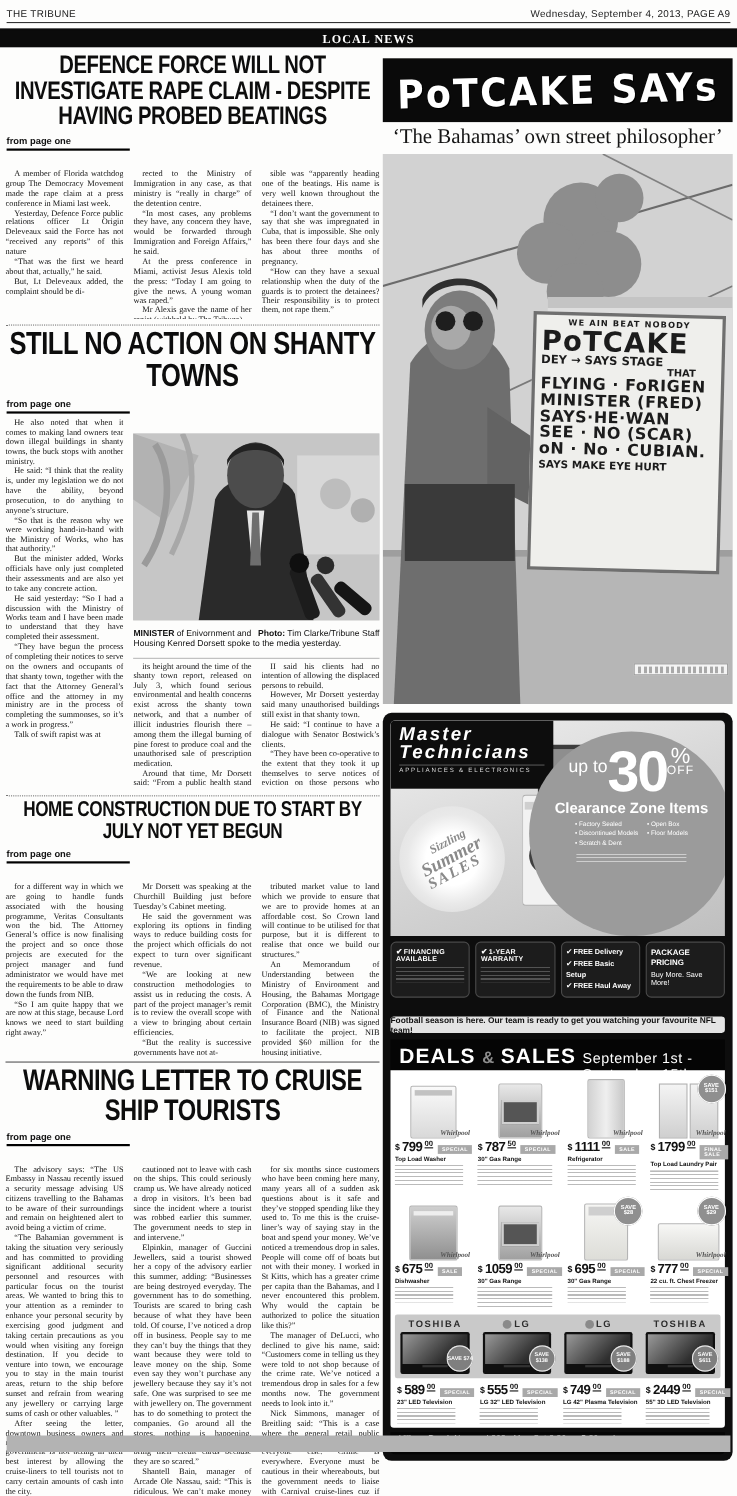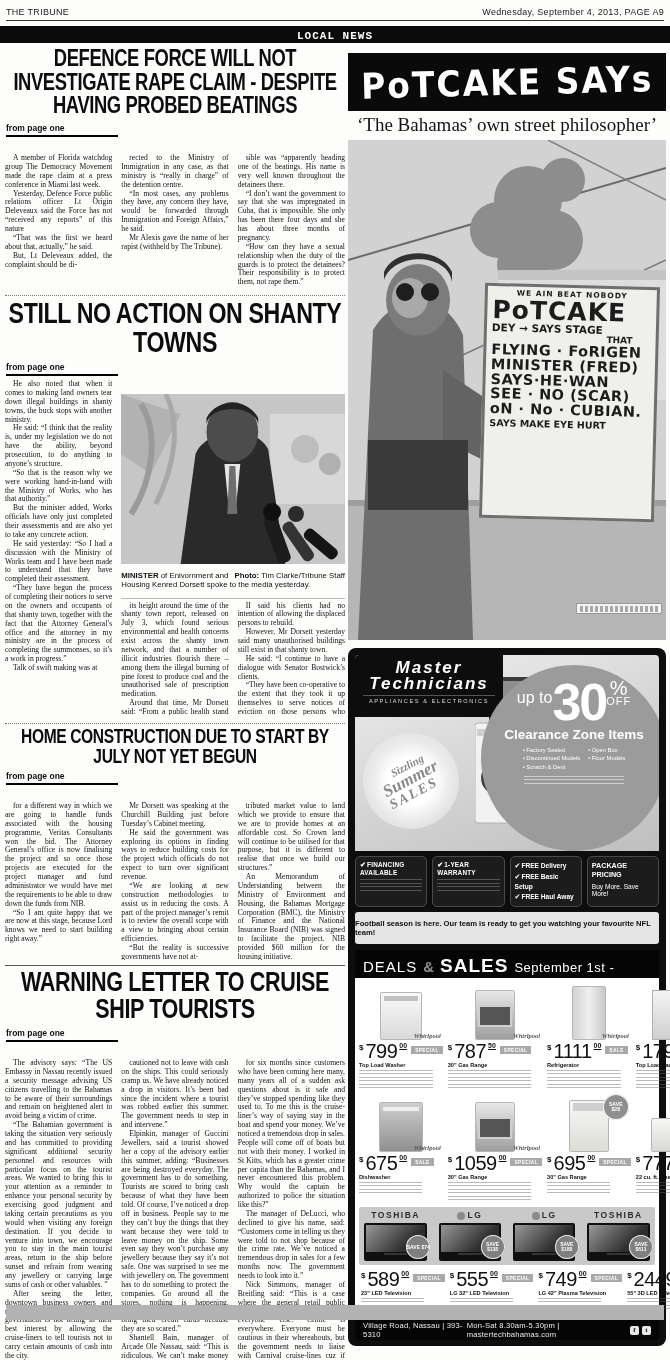--- a/index.html
+++ b/index.html
@@ -10,21 +10,21 @@
     font-family:"Liberation Serif", serif;
   }
   
   .masthead { position:absolute; top:3px; left:6px; right:6px; height:18px;
     display:flex; justify-content:space-between; align-items:center;
     font-family:"Liberation Sans", sans-serif; font-size:9px; color:#222; letter-spacing:.3px;
     border-bottom:1px solid #333; }
   .localnews-band { position:absolute; top:26px; left:0; right:0; height:17px;
     background:#0b0b0b; display:flex; align-items:center; justify-content:center;
     border-top:2px solid #0b0b0b; }
-  .localnews-band span { color:#fff; font-family:Liberation Mono, monospace;
+  .localnews-band span { color:#fff; font-family:Liberation Serif, serif;
     font-weight:bold; font-size:11px; letter-spacing:1px;text-align:right; }
   
   .left-region { position:absolute; left:5px; top:47px; width:340px; }
   .headline { font-family:"Liberation Sans", sans-serif; font-weight:700;
     width:125%; transform:scaleX(0.8); transform-origin:0 50%;
     text-align:center; letter-spacing:-0.5px; color:#0d0d0d; }
   .h-a1 { font-size:23px; line-height:1.03; }
   .h-a2 { font-size:29px; line-height:1; margin-top:2px; }
   .h-a3 { font-size:19.5px; line-height:1; }
   .h-a4 { font-size:27px; line-height:1; margin-top:3px; }
@@ -65,21 +65,21 @@
   .sg9 { font-size:9.5px; margin-top:2px; }
   .photo-tag { position:absolute; right:4px; bottom:26px; width:86px; height:11px;
     background:#f4f4f4; border:1px solid #999; }
   .photo-tag i { display:block; margin:2px 3px; height:6px;
     background:repeating-linear-gradient(90deg,#888 0 3px, transparent 3px 5px); opacity:.7; }
   
   .ad { margin-top:8px; background:#0d0d0d; border-radius:8px; padding:7px 7px 6px 7px; }
   .ad-hero { position:relative; height:196px; border-radius:4px 4px 0 0; overflow:hidden;
     background:linear-gradient(160deg,#f0f0f0 0%, #d8d8d8 45%, #bfbfbf 100%); }
   .mt-logo { position:absolute; left:0; top:0; width:148px; height:62px; background:#0d0d0d;
-    padding:5px 8px 0 8px;text-align:center; }
+    padding:5px 8px 0 8px; }
   .mt-logo .l1, .mt-logo .l2 { color:#fff; font-family:"Liberation Sans", sans-serif;
     font-weight:700; font-style:italic; font-size:17px; line-height:.95; letter-spacing:2px; }
   .mt-logo .l3 { margin-top:3px; color:#ddd; font-family:"Liberation Sans", sans-serif;
     font-size:5.6px; letter-spacing:1.6px; border-top:1px solid #555; padding-top:2px; }
   .starburst { position:absolute; left:8px; top:78px; width:96px; height:96px; border-radius:50%;
     background:radial-gradient(#ffffff 35%, #e9e9e9 60%, rgba(233,233,233,0)); display:flex; align-items:center; justify-content:center; }
   .starburst div { transform:rotate(-14deg); text-align:center; color:#8a8a8a;
     font-family:"Liberation Serif", serif; font-style:italic; font-weight:bold; }
   .starburst .z1 { font-size:11px; }
   .starburst .z2 { font-size:17px; line-height:.9; }
@@ -102,26 +102,26 @@
   .feat { flex:1; background:#1c1c1c; border:1px solid #4a4a4a; border-radius:5px;
     padding:4px 4px; color:#fff; font-family:"Liberation Sans", sans-serif; min-height:46px; }
   .feat .ft { font-size:6.4px; font-weight:700; letter-spacing:.2px; }
   .feat .check { color:#fff; font-size:7px; margin-right:1px; }
   .feat .fline { margin-top:3px; height:14px;
     background:repeating-linear-gradient(#777 0 1px, transparent 1px 3.5px); opacity:.6; }
   .feat .freeline { font-size:6.6px; line-height:1.5; }
   .feat .freeline b { font-weight:700; }
   .feat .pkg-t { font-size:7.2px; font-weight:700; }
   .feat .pkg-s { font-size:6.6px; margin-top:4px; }
-  .football { margin-top:5px; background:#e4e4e4; border-radius:3px; height:32px;
+  .football { margin-top:17px; background:#e4e4e4; border-radius:3px; height:15px;
     display:flex; align-items:center; justify-content:center;
     font-family:"Liberation Sans", sans-serif; font-weight:700; font-size:7.6px; color:#111; }
   .deals-bar { margin-top:6px; background:#050505; height:28px; display:flex; align-items:baseline;
     padding:5px 8px 0 8px; gap:6px; font-family:"Liberation Sans", sans-serif; color:#fff; }
-  .deals-bar .d1 { font-size:15px; font-weight:400; letter-spacing:1px; }
+  .deals-bar .d1 { font-size:19px; font-weight:700; letter-spacing:1px; }
   .deals-bar .damp { font-size:15px; color:#8d8d8d; font-weight:700; }
   .deals-bar .d2 { font-size:19px; font-weight:700; letter-spacing:1px; }
   .deals-bar .ddates { font-size:13px; font-weight:400; letter-spacing:.5px; }
   .prod-panel { background:#fff; border-radius:0 0 3px 3px; padding:4px 4px 0 4px; }
   .prod-grid { display:grid; grid-template-columns:repeat(4,1fr); column-gap:5px; row-gap:4px; }
   .prod { position:relative; font-family:"Liberation Sans", sans-serif; }
   .prod-img { position:relative; height:58px; display:flex; align-items:flex-end; justify-content:center; }
   .appl { background:linear-gradient(180deg,#fafafa,#d9d9d9); border:1px solid #b5b5b5; border-radius:2px; }
   .ap-washer { width:42px; height:48px; }
   .ap-washer:before { content:""; display:block; margin:3px auto 0 auto; width:34px; height:5px; background:#c2c2c2; }
@@ -138,21 +138,21 @@
   .ap-freezer { width:56px; height:34px; background:linear-gradient(180deg,#f7f7f5,#d8d8d4); }
   .brand-mini { position:absolute; right:2px; bottom:1px; font-family:"Liberation Serif", serif;
     font-style:italic; font-weight:bold; font-size:6.5px; color:#555; }
   .savec { position:absolute; top:0; right:2px; width:26px; height:26px; border-radius:50%;
     background:#8f8f8f; color:#fff; display:flex; align-items:center; justify-content:center;
     text-align:center; font-size:5.2px; font-weight:700; line-height:1.1; padding:2px;
     box-shadow:0 0 0 1px #fff inset; }
   .savec:has(span:empty) { display:none; }
   .price-row { display:flex; align-items:flex-start; gap:2px; margin-top:2px; }
   .pcur { font-size:8px; font-weight:700; padding-top:1px; }
-  .price { font-size:20px; font-weight:400; letter-spacing:-.5px; line-height:.9; }
+  .price { font-size:12px; font-weight:700; letter-spacing:-.5px; line-height:.9; }
   .cents { font-size:7px; font-weight:700; text-decoration:underline; }
   .pbadge { background:#a9a9a9; color:#fff; font-size:4.8px; font-weight:700;
     padding:1.5px 4px; margin-left:2px; margin-top:4px; letter-spacing:.4px; }
   .pname { font-size:5.6px; font-weight:700; margin-top:2px; }
   .pfine { margin-top:2px; height:20px; width:88%;
     background:repeating-linear-gradient(#666 0 1px, transparent 1px 3.4px); opacity:.45; }
   .pfine.short { height:14px; width:75%; }
   
   .tv-band { margin-top:5px; background:#c9c9c9; border-radius:2px; display:grid;
     grid-template-columns:repeat(4,1fr); column-gap:5px; padding:3px 2px 4px 2px; }
@@ -198,20 +198,21 @@
       <div class="cols" style="height:136px;">
         <div class="col">
             <p>A member of Florida watchdog group The Democracy Movement made the rape claim at a press conference in Miami last week.</p>
             <p>Yesterday, Defence Force public relations officer Lt Origin Deleveaux said the Force has not “received any reports” of this nature</p>
             <p>“That was the first we heard about that, actually,” he said.</p>
             <p>But, Lt Deleveaux added, the complaint should be di-</p>
           </div>
         <div class="col">
             <p>rected to the Ministry of Immigration in any case, as that ministry is “really in charge” of the detention centre.</p>
             <p>“In most cases, any problems they have, any concern they have, would be forwarded through Immigration and Foreign Affairs,” he said.</p>
+            <p>At the press conference in Miami, activist Jesus Alexis told the press: “Today I am going to give the news. A young woman was raped.”</p>
             <p>Mr Alexis gave the name of her rapist (withheld by The Tribune).</p>
           </div>
         <div class="col">
             <p>sible was “apparently heading one of the beatings. His name is very well known throughout the detainees there.</p>
             <p>“I don’t want the government to say that she was impregnated in Cuba, that is impossible. She only has been there four days and she has about three months of pregnancy.</p>
             <p>“How can they have a sexual relationship when the duty of the guards is to protect the detainees? Their responsibility is to protect them, not rape them.”</p>
           </div>
       </div>
     </div>
 
@@ -221,21 +222,21 @@
       <h1 class="headline h-a2">STILL NO ACTION ON SHANTY TOWNS</h1>
       <div class="byline">from page one</div>
       <div class="a2-grid">
         <div class="col a2-col1">
             <p>He also noted that when it comes to making land owners tear down illegal buildings in shanty towns, the buck stops with another ministry.</p>
             <p>He said: “I think that the reality is, under my legislation we do not have the ability, beyond prosecution, to do anything to anyone’s structure.</p>
             <p>“So that is the reason why we were working hand-in-hand with the Ministry of Works, who has that authority.”</p>
             <p>But the minister added, Works officials have only just completed their assessments and are also yet to take any concrete action.</p>
             <p>He said yesterday: “So I had a discussion with the Ministry of Works team and I have been made to understand that they have completed their assessment.</p>
             <p>“They have begun the process of completing their notices to serve on the owners and occupants of that shanty town, together with the fact that the Attorney General’s office and the attorney in my ministry are in the process of completing the summonses, so it’s a work in progress.”</p>
-            <p>Talk of swift making was at</p>
+            <p>Talk of swift rapist was at</p>
           </div>
         <div class="a2-photo">
           <svg width="100%" height="100%" viewBox="0 0 225 170" preserveAspectRatio="none">
             <rect width="225" height="170" fill="#c6c6c6"></rect>
             <path d="M0,0 L60,20 L30,80 L0,60 Z" fill="#b2b2b2"></path>
             <path d="M20,10 C40,40 30,90 10,120" stroke="#9a9a9a" stroke-width="6" fill="none"></path>
             <path d="M45,0 C60,30 55,70 35,110" stroke="#a8a8a8" stroke-width="5" fill="none"></path>
             <rect x="150" y="20" width="75" height="90" fill="#d8d8d8"></rect>
             <circle cx="185" cy="55" r="14" fill="#bdbdbd"></circle>
             <circle cx="210" cy="70" r="11" fill="#b0b0b0"></circle>

